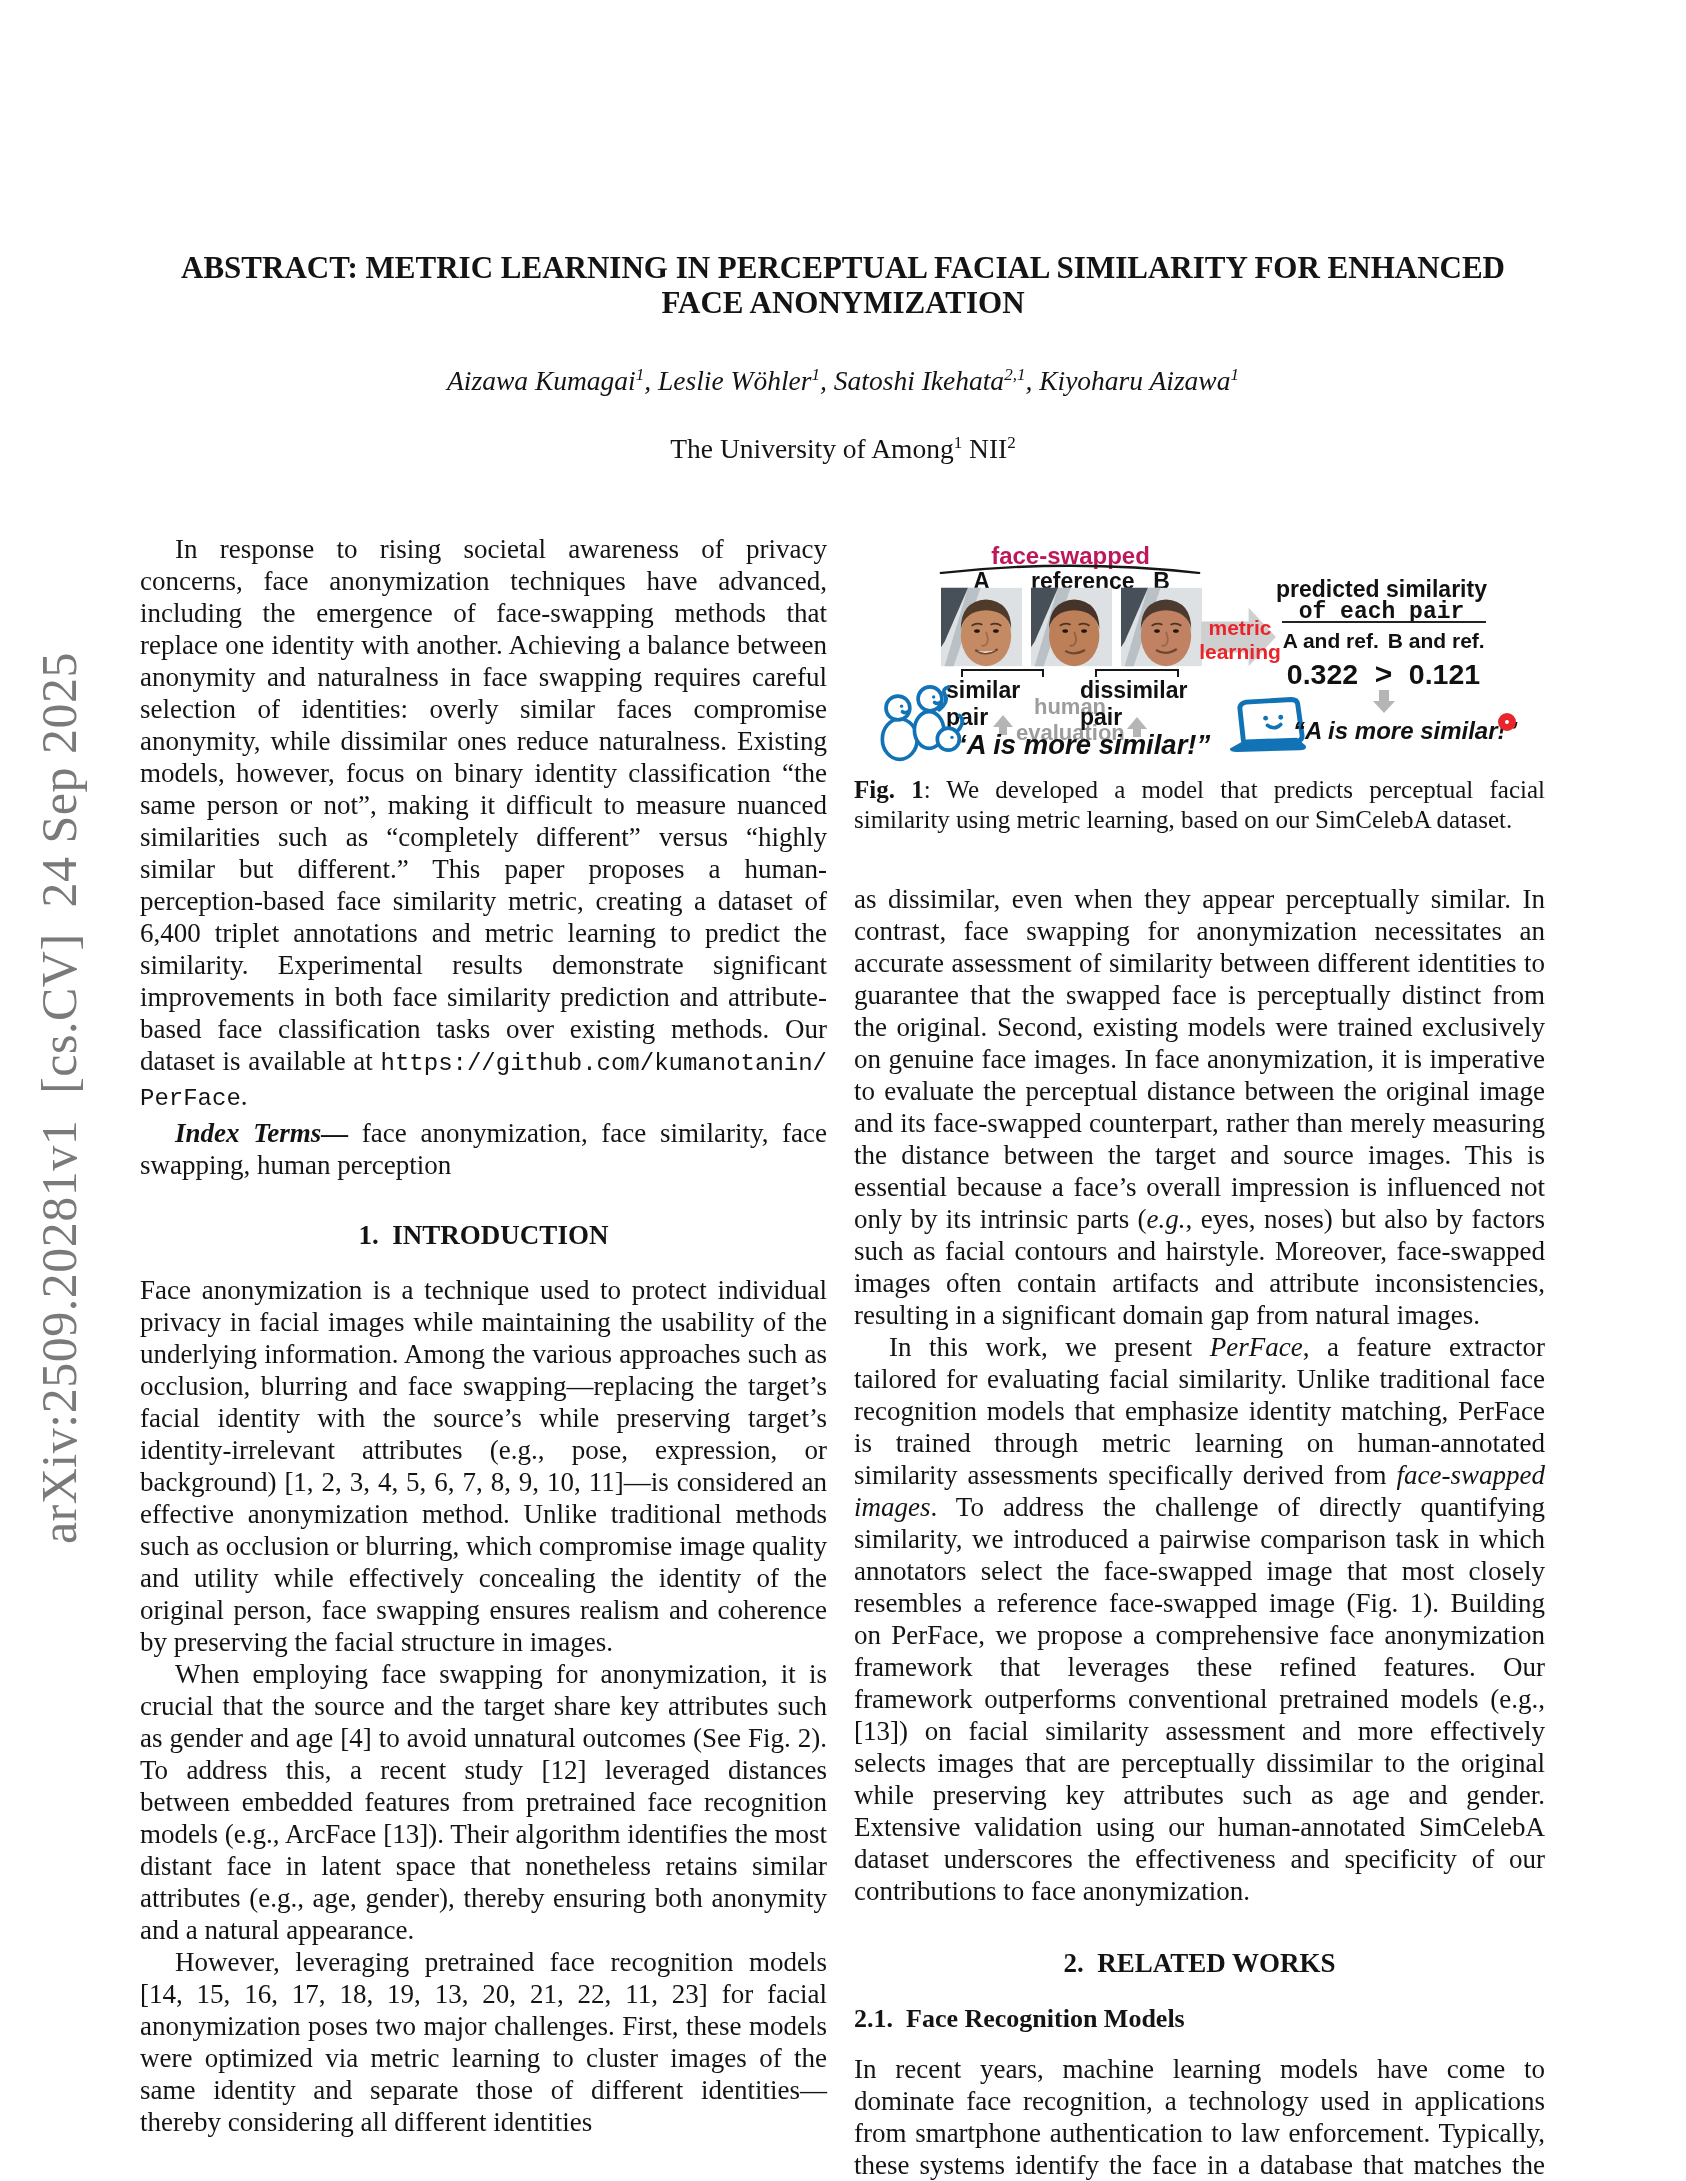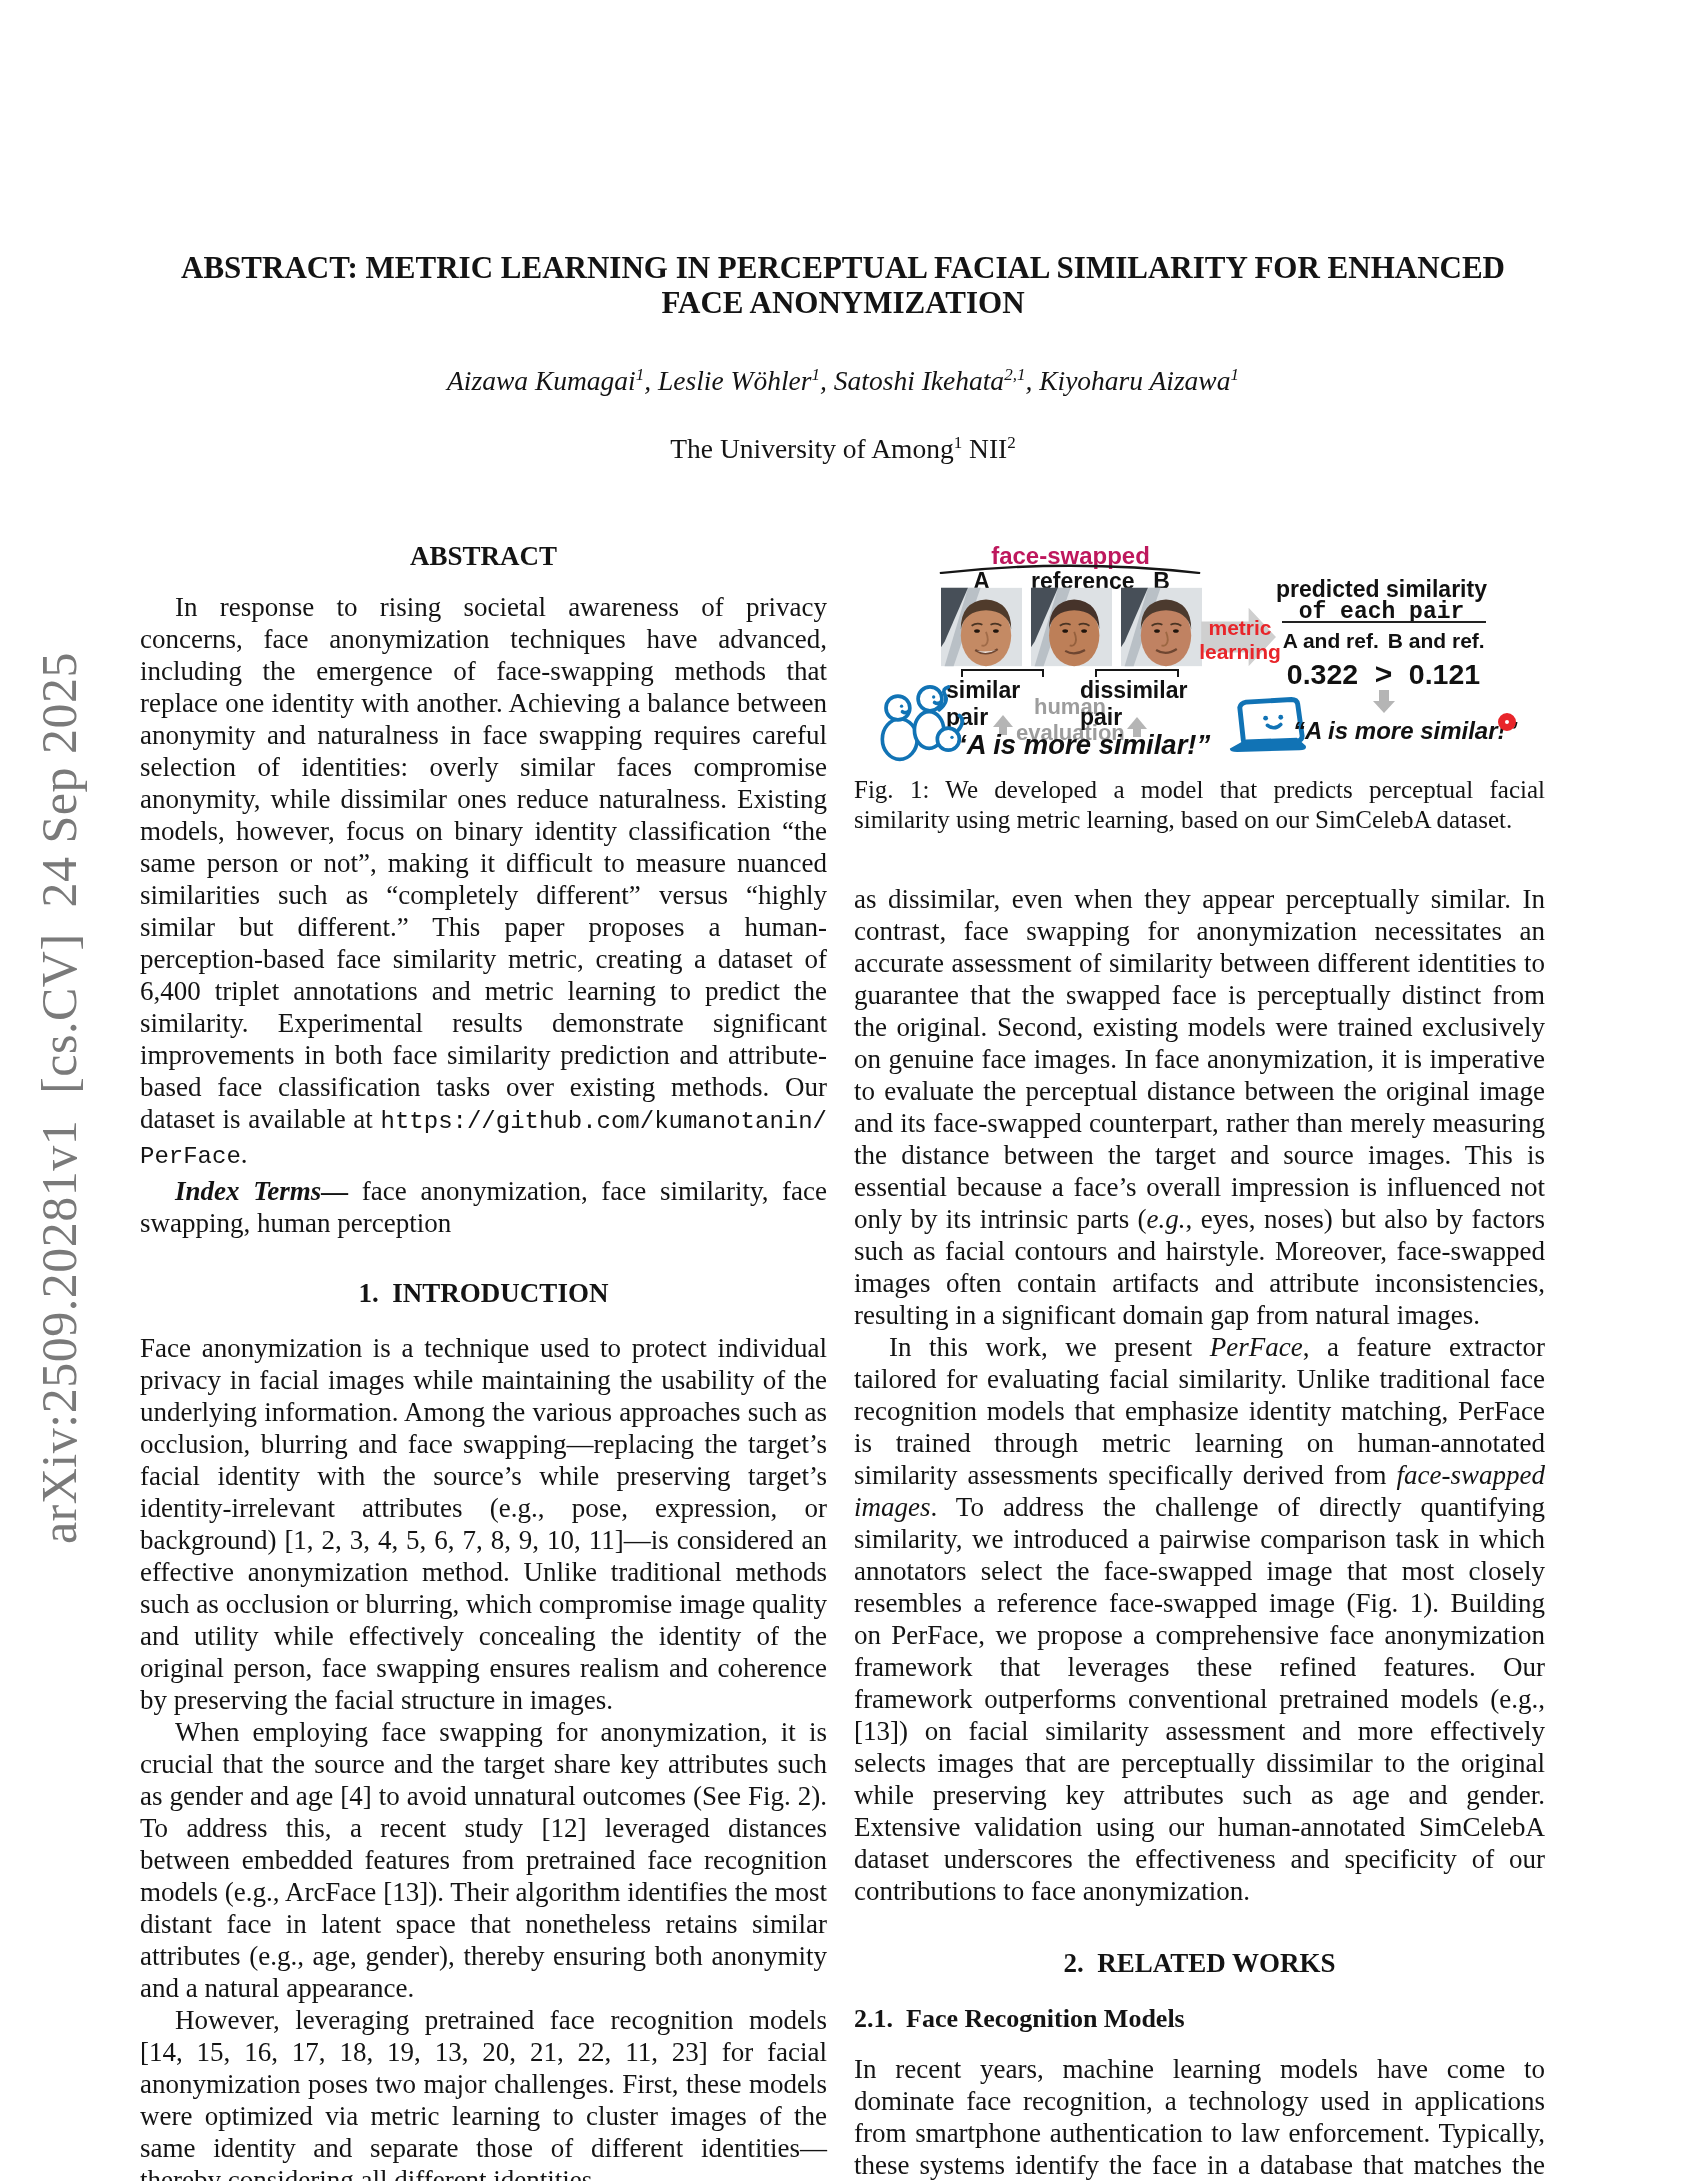--- a/index.html
+++ b/index.html
@@ -40,21 +40,21 @@
   .col.right{left:854px; top:528px; width:691px;}
   .para{margin:0; text-align:justify;}
   .indent{text-indent:35px;}
   .col-heading{font-size:27px; font-weight:bold; text-align:center; line-height:29px;}
   #abstract-heading{margin:9.2px 0 20px;}
   #intro-heading{margin:40px 0 24px;}
   #related-heading{margin:42px 0 26px;}
   .subheading{font-size:26px; font-weight:bold; text-align:left; margin:0 0 20px; line-height:29px;}
   .index-terms{margin-top:1.8px;}
   .mono{font-family:"Liberation Mono", monospace; font-size:24px; word-break:break-all;}
-  .b{font-weight:normal;margin-top:16px;} .i{font-style:italic;} .bi{font-weight:bold; font-style:italic;}
+  .b{font-weight:bold;margin-top:16px;} .i{font-style:italic;} .bi{font-weight:bold; font-style:italic;}
   
   .fig{position:relative; height:241px; width:691px; margin:0;
        font-family:"Liberation Sans", sans-serif; text-align:left;}
   .fig *{line-height:normal;}
   .fs-label{position:absolute; left:87px; top:13.8px; width:259px; text-align:center;
             font-weight:bold; font-size:24px; color:#be185d;}
   .brace{position:absolute; left:84px; top:35px; width:264px; height:11px;}
   .img-label{position:absolute; top:40px; width:81px; text-align:center;
              font-weight:bold; font-size:23px; color:#111;}
   .face{position:absolute; top:59px; width:81px; height:80px;}
@@ -108,21 +108,20 @@
   <div class="arxiv">arXiv:2509.20281v1&nbsp; [cs.CV]&nbsp; 24 Sep 2025</div>
 
   <div class="title">
     <div>ABSTRACT: METRIC LEARNING IN PERCEPTUAL FACIAL SIMILARITY FOR ENHANCED</div>
     <div>FACE ANONYMIZATION</div>
   </div>
   <div class="authors"><span>Aizawa Kumagai</span><span class="sup">1</span><span>, Leslie Wöhler</span><span class="sup">1</span><span>, Satoshi Ikehata</span><span class="sup">2,1</span><span>, Kiyoharu Aizawa</span><span class="sup">1</span></div>
   <div class="affiliation"><span>The University of Among</span><span class="sup">1</span><span> NII</span><span class="sup">2</span></div>
 
   <section class="col left">
-    <div class="col-heading" id="abstract-heading">ABSTRACT</div>
     <p class="para indent"><span>In response to rising societal awareness of privacy concerns, face anonymization techniques have advanced, including the emergence of face-swapping methods that replace one identity with another. Achieving a balance between anonymity and naturalness in face swapping requires careful selection of identities: overly similar faces compromise anonymity, while dissimilar ones reduce naturalness. Existing models, however, focus on binary identity classification “the same person or not”, making it difficult to measure nuanced similarities such as “completely different” versus “highly similar but different.” This paper proposes a human-perception-based face similarity metric, creating a dataset of 6,400 triplet annotations and metric learning to predict the similarity. Experimental results demonstrate significant improvements in both face similarity prediction and attribute-based face classification tasks over existing methods. Our dataset is available at </span><span class="mono">https://github.com/kumanotanin/PerFace</span><span>.</span></p>
     <p class="para indent index-terms"><span class="bi">Index Terms— </span><span>face anonymization, face similarity, face swapping, human perception</span></p>
 
     <div class="col-heading" id="intro-heading">1.&nbsp; INTRODUCTION</div>
     <p class="para">Face anonymization is a technique used to protect individual privacy in facial images while maintaining the usability of the underlying information. Among the various approaches such as occlusion, blurring and face swapping—replacing the target’s facial identity with the source’s while preserving target’s identity-irrelevant attributes (e.g., pose, expression, or background) [1, 2, 3, 4, 5, 6, 7, 8, 9, 10, 11]—is considered an effective anonymization method. Unlike traditional methods such as occlusion or blurring, which compromise image quality and utility while effectively concealing the identity of the original person, face swapping ensures realism and coherence by preserving the facial structure in images.</p>
     <p class="para indent">When employing face swapping for anonymization, it is crucial that the source and the target share key attributes such as gender and age [4] to avoid unnatural outcomes (See Fig. 2). To address this, a recent study [12] leveraged distances between embedded features from pretrained face recognition models (e.g., ArcFace [13]). Their algorithm identifies the most distant face in latent space that nonetheless retains similar attributes (e.g., age, gender), thereby ensuring both anonymity and a natural appearance.</p>
     <p class="para indent">However, leveraging pretrained face recognition models [14, 15, 16, 17, 18, 19, 13, 20, 21, 22, 11, 23] for facial anonymization poses two major challenges. First, these models were optimized via metric learning to cluster images of the same identity and separate those of different identities—thereby considering all different identities</p>
 
   </section>
 

